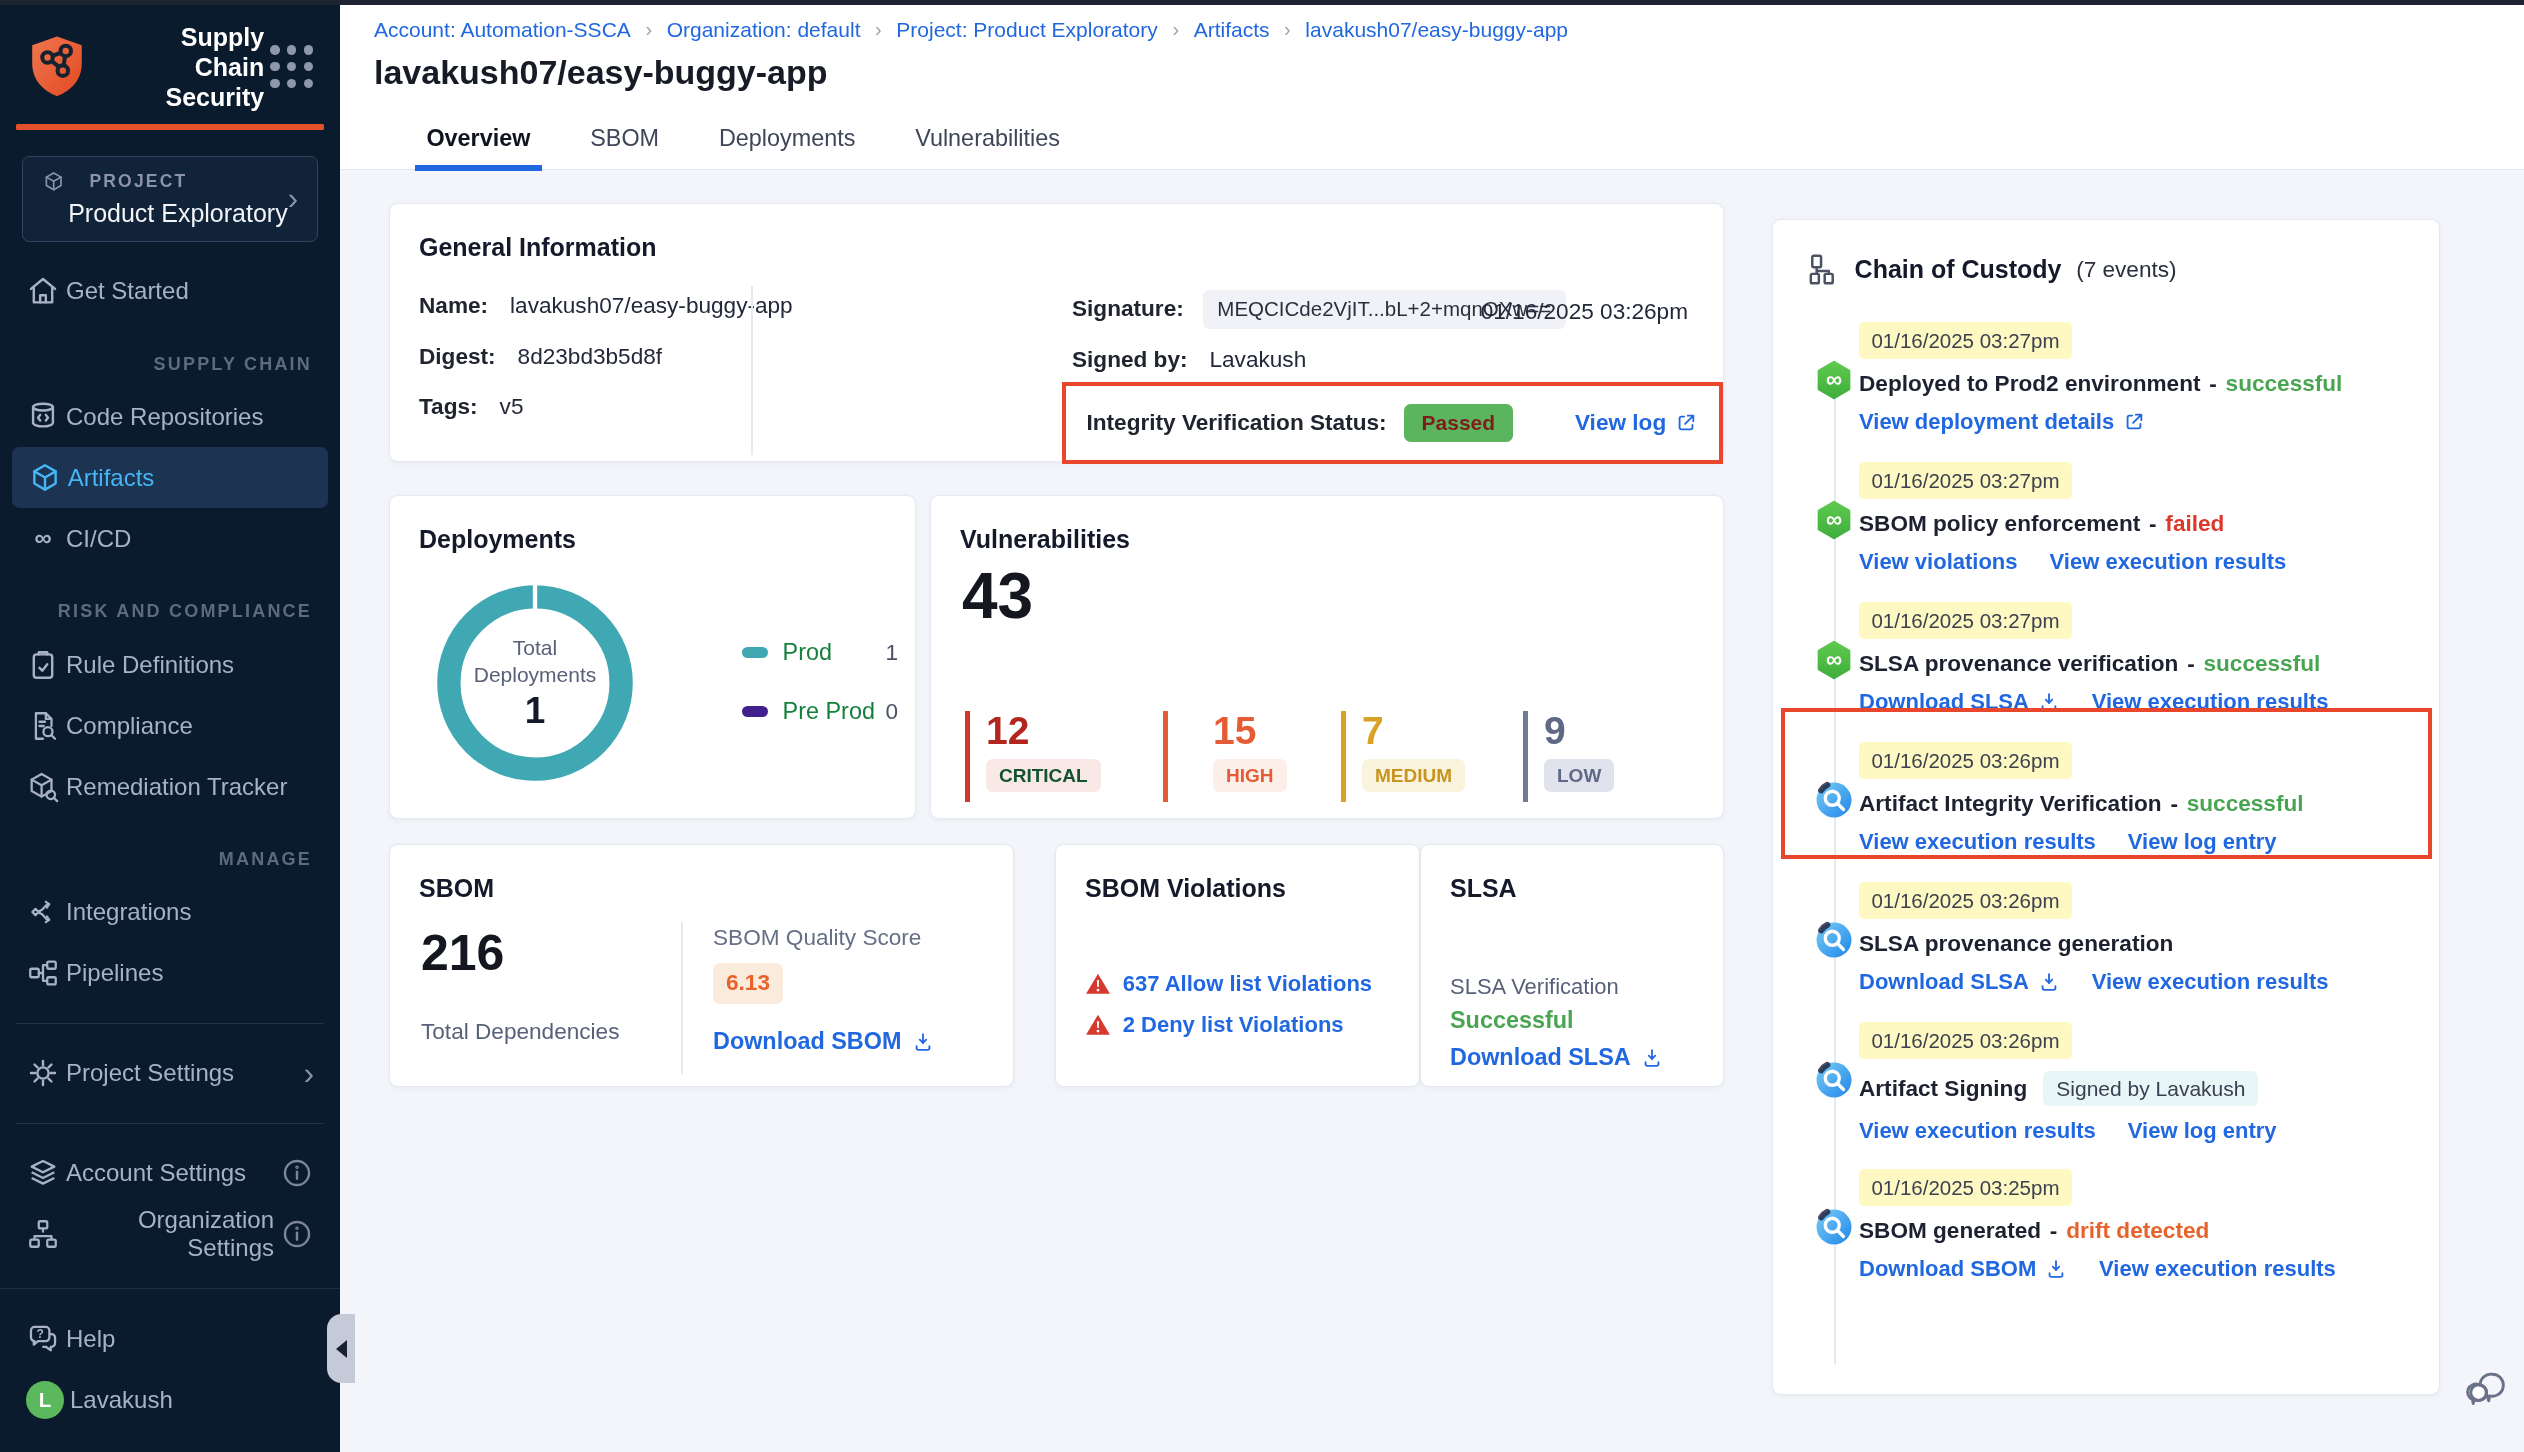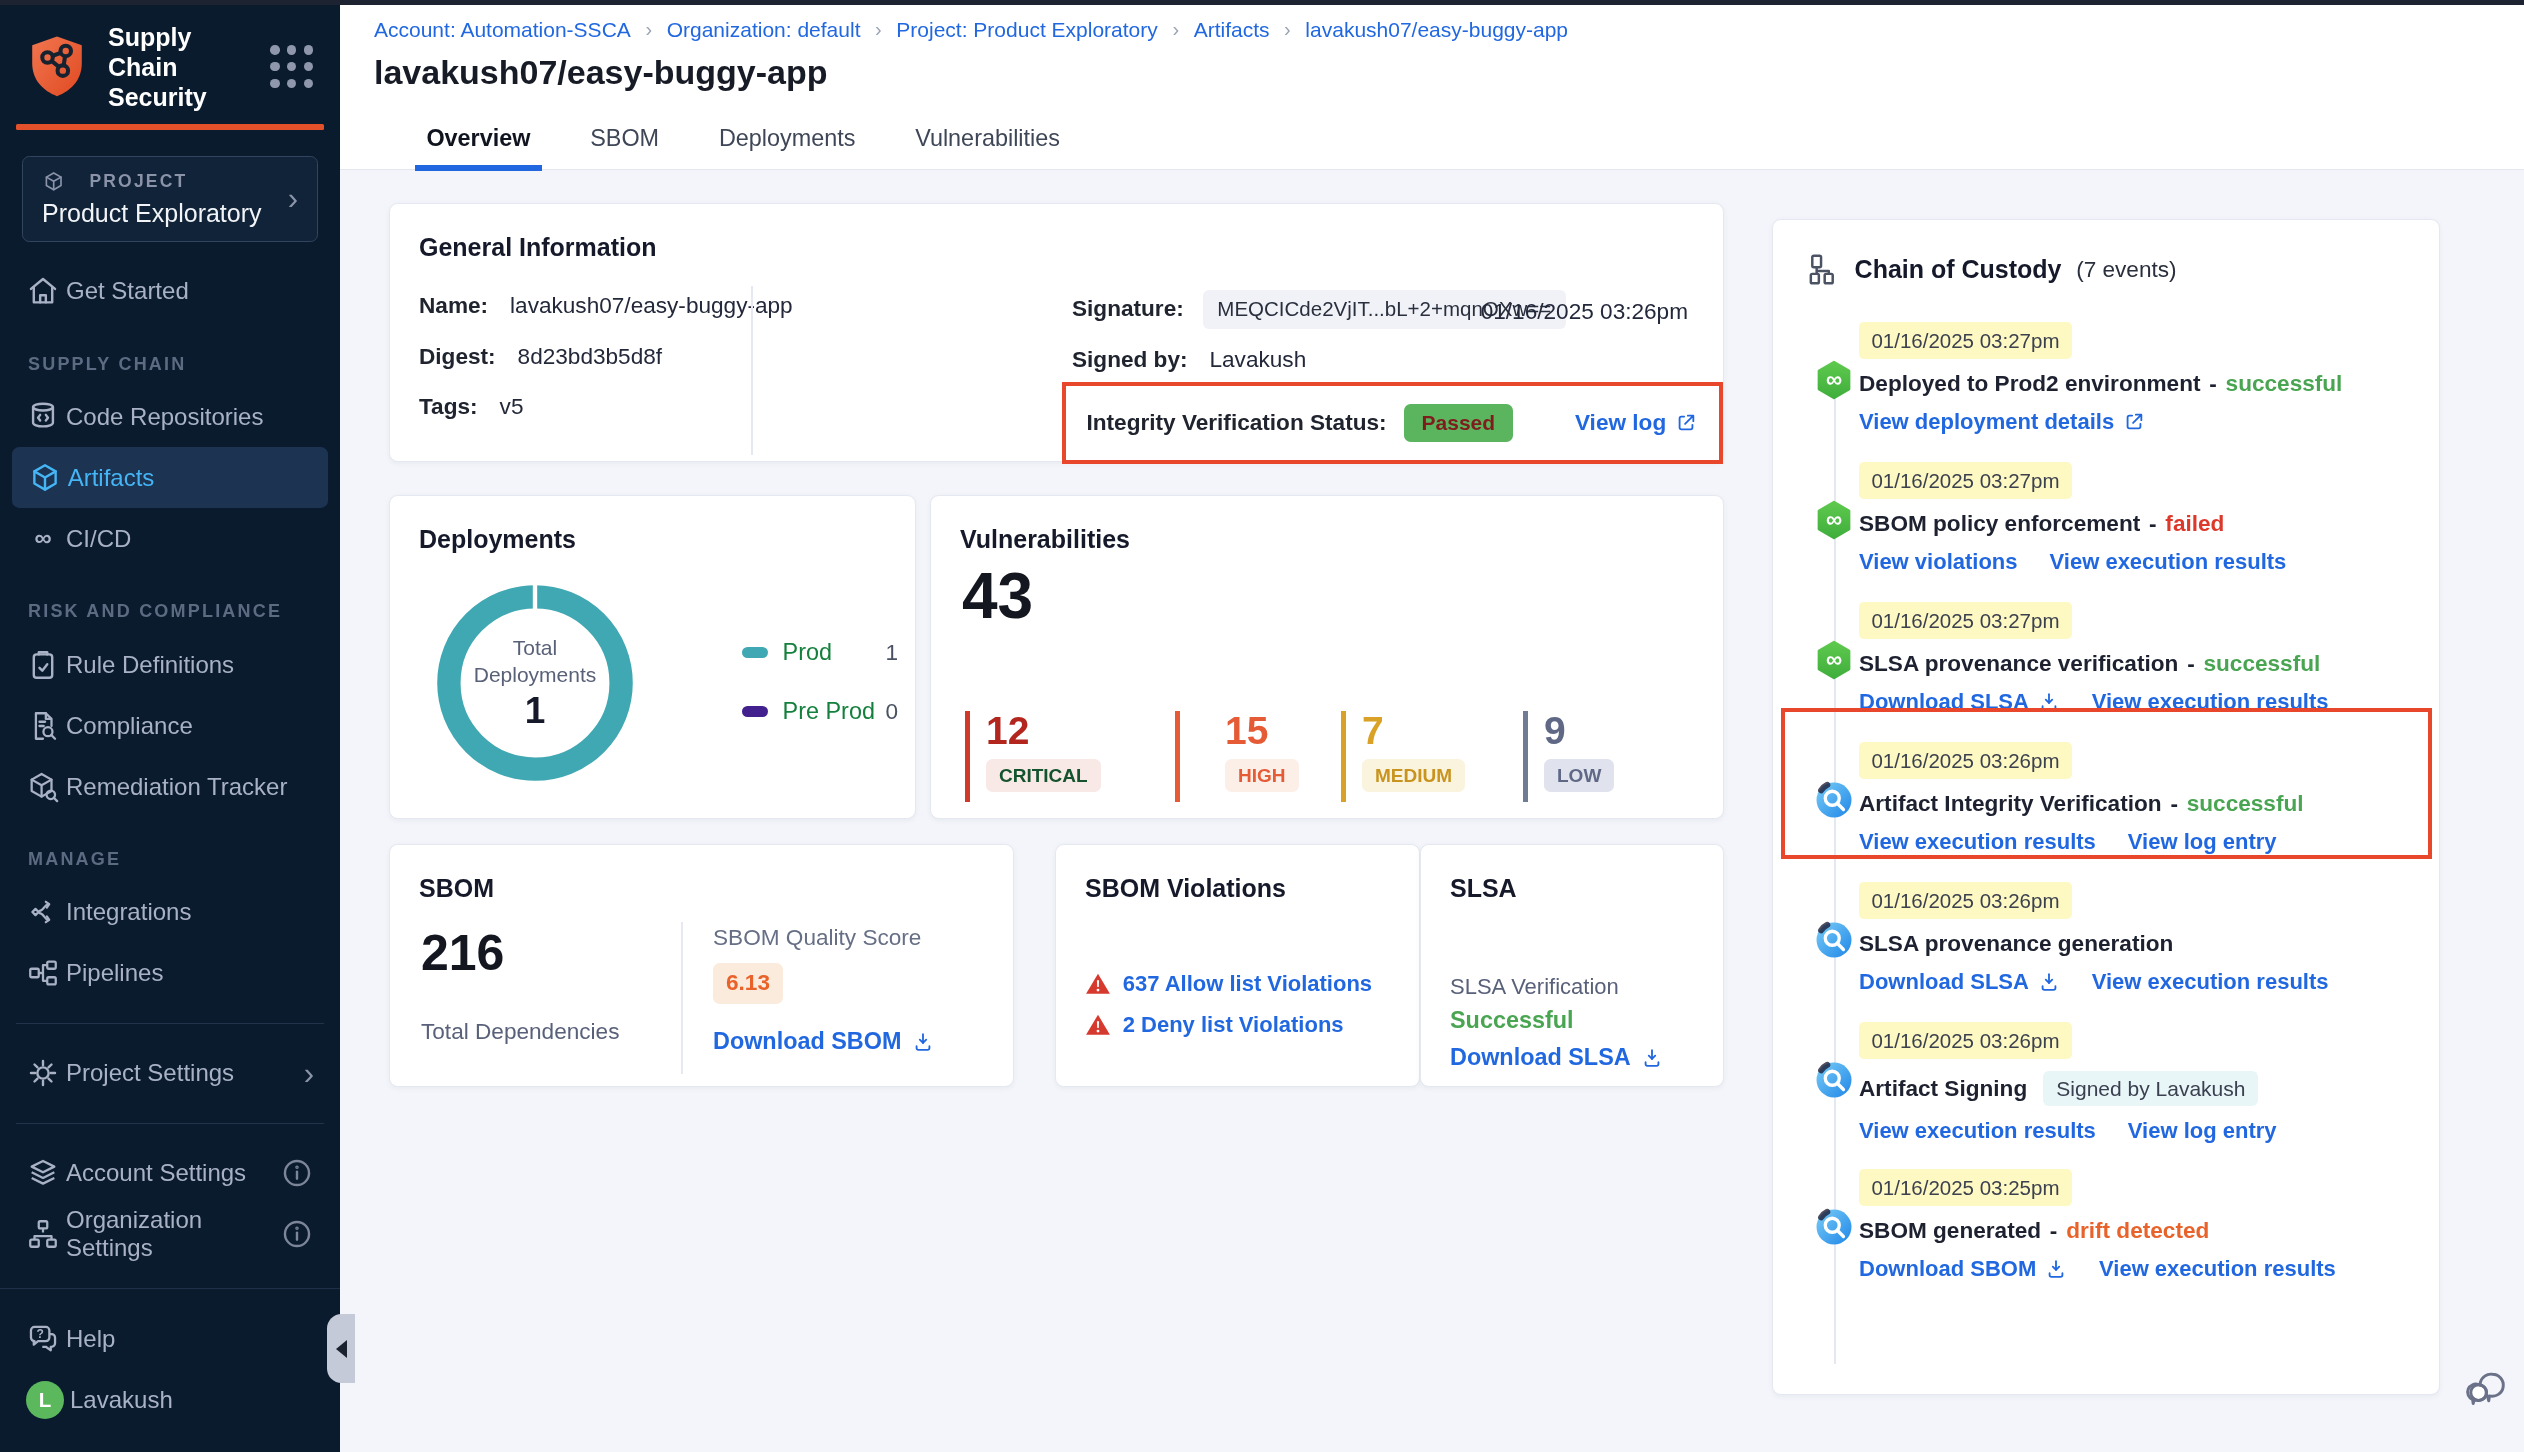--- a/index.html
+++ b/index.html
@@ -2,21 +2,21 @@
 <html style="font-size:11.7px"><head>
 <meta charset="utf-8">
 <style>
   * { margin:0; padding:0; box-sizing:border-box; }
   html,body { width:2525px; height:1452px; overflow:hidden; background:#f3f5fa;
     font-family:"Liberation Sans", sans-serif; color:#1c2030; }
   .topstrip { position:absolute; top:0; left:0; width:100%; height:5.1px; background:#1d2330; z-index:60; }
 
   
   .sidebar { position:absolute; left:0; top:0; width:340px; height:1452px; background:#0b1b2e;
-    display:flex; flex-direction:column; z-index:40; }
+    display:flex; flex-direction:column; z-index:40;text-align:right; }
   .logo-row { display:flex; align-items:center; padding:22px 22px 17.5px 22px; position:relative; }
   .logo-row::after { content:""; position:absolute; left:16px; right:16px; bottom:0; height:5.8px; background:#e4502a; border-radius:1.5px; }
   .logo-shield { width:70px; height:70px; flex-shrink:0; }
   .app-title { margin-left:16px; color:#fff; font-size:25px; font-weight:700; line-height:30px; flex:1; }
   .grid-dots { width:48px; display:grid; grid-template-columns:repeat(3,10.2px); grid-auto-rows:10.2px; gap:6.6px; margin-left:5.8px; cursor:pointer; }
   .grid-dots i { width:9.5px; height:9.5px; border-radius:50%; background:#8e97ac; }
   .project-box { margin:26px 22px 0 22px; background:#102338; border:1.5px solid #31455f; border-radius:7.3px;
     padding:13px 19px; display:flex; align-items:center; cursor:pointer; }
   .project-box .pmeta { flex:1; }
   .project-label { font-size:17.5px; letter-spacing:2.2px; color:#8a93a8; font-weight:700; display:flex; align-items:center; gap:24px; }
@@ -76,21 +76,21 @@
   .pill { width:26px; height:11px; border-radius:5.8px; flex-shrink:0; }
   .legend-t { margin-left:14.6px; font-size:23.4px; color:#15803d; }
   .legend-v { margin-left:auto; font-size:22.6px; color:#4a5163; }
 
   #card-vulns { left:590px; top:325px; width:794px; height:324px; }
   .vuln-total { position:absolute; left:31px; top:63px; font-size:64px; font-weight:700; color:#14171f; }
   .sev { position:absolute; top:215px; height:91px; border-left:5.1px solid; padding-left:16px; }
   .sev-num { font-size:39px; font-weight:700; line-height:1; }
   .sev-badge { display:inline-block; margin-top:8.8px; font-size:19px; font-weight:700; padding:5.8px 13px; border-radius:6.6px; }
   .sev1 { left:34px; border-color:#cf3a2a; } .sev1 .sev-num{color:#b3261e;} .sev1 .sev-badge{color:#14532d;background:#f8e9e7;}
-  .sev2 { left:244px; border-color:#e55b35;padding-left:45px; } .sev2 .sev-num{color:#e55b35;} .sev2 .sev-badge{color:#e55b35;background:#fcefe8;}
+  .sev2 { left:232px; border-color:#e55b35;padding-left:45px; } .sev2 .sev-num{color:#e55b35;} .sev2 .sev-badge{color:#e55b35;background:#fcefe8;}
   .sev3 { left:410px; border-color:#d9a125; } .sev3 .sev-num{color:#d9a125;} .sev3 .sev-badge{color:#c8941f;background:#faf3dd;}
   .sev4 { left:592px; border-color:#707b96; } .sev4 .sev-num{color:#5f6885;} .sev4 .sev-badge{color:#5f6885;background:#e0e3ed;}
 
   #card-sbom { left:49px; top:674px; width:625px; height:243px; }
   .sbom-total { position:absolute; left:31px; top:79px; font-size:50px; font-weight:700; color:#14171f; }
   .sbom-total-label { position:absolute; left:31px; top:174px; font-size:22.6px; color:#59617a; }
   .sbom-div { position:absolute; left:291px; top:77px; height:152px; width:1.5px; background:#e6e9f1; }
   .sq-label { position:absolute; left:323px; top:80px; font-size:22.6px; color:#666f85; }
   .sq-badge { position:absolute; left:323px; top:118px; background:#fbebdd; color:#e8622a; font-size:22.6px; font-weight:700; padding:7.3px 13px; border-radius:6.6px; }
   .dl-link { display:flex; align-items:center; gap:10.2px; color:#2168e0; font-size:23.4px; font-weight:600; cursor:pointer; }

